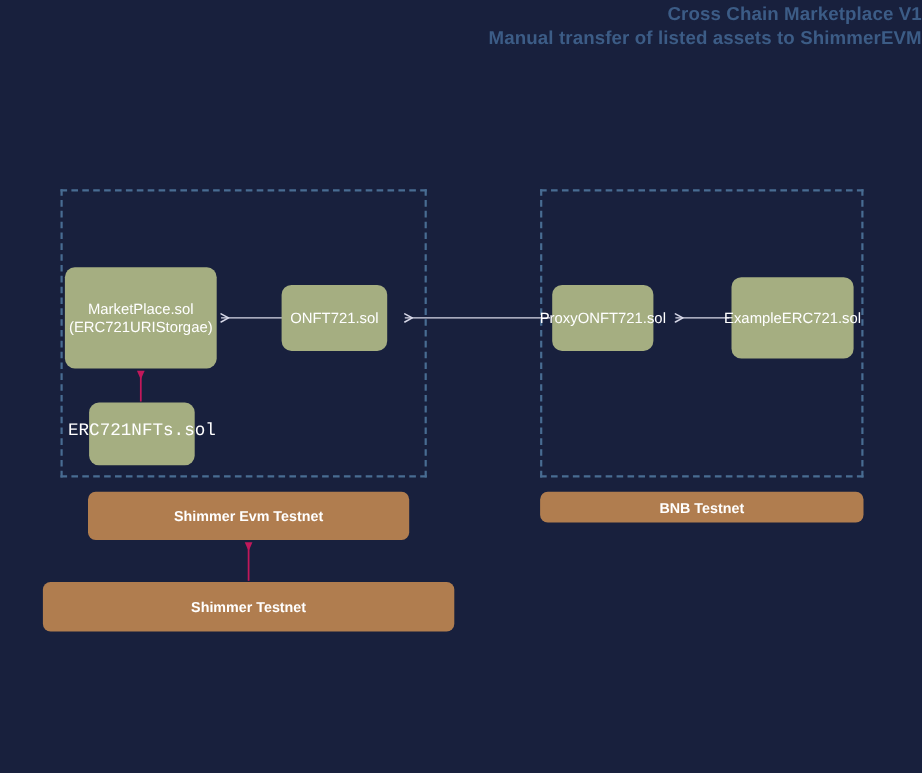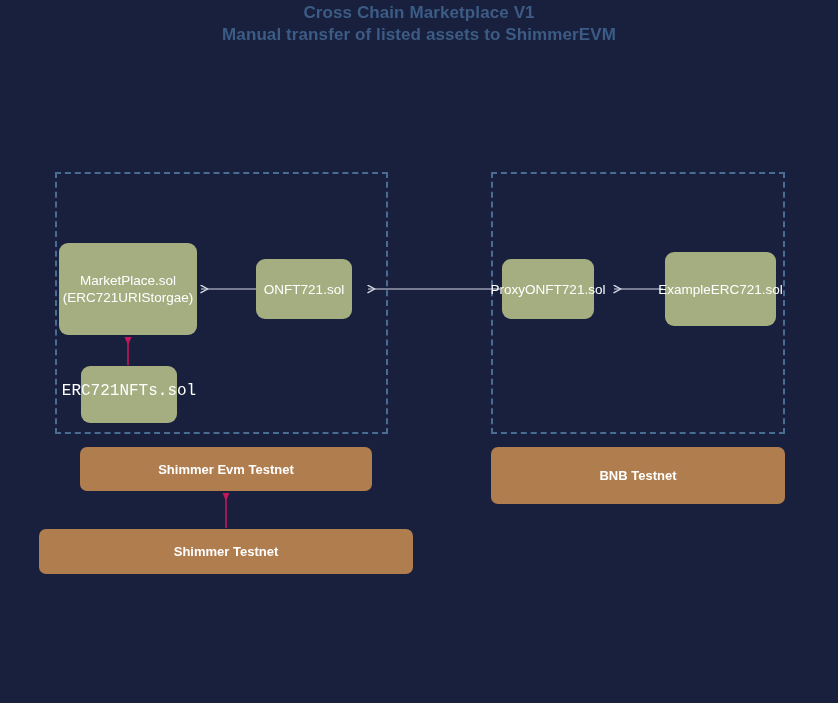--- a/index.html
+++ b/index.html
@@ -29,21 +29,21 @@
     width: 838px;
     text-align: center;
     color: #3c5c86;
     font-weight: bold;
     font-size: 17px;
     line-height: 22px;
     letter-spacing: 0.1px;
     padding-top: 2px;
     user-select: none;
   }
-  .title-line { display: block; }
+  .title-line { display: block; text-align: right; }
 
   
   .group-box {
     position: absolute;
     border: 2px dashed #486c92;
     box-sizing: border-box;
     background: transparent;
   }
   #group-shimmer { left: 55px;  top: 172px; width: 333px; height: 262px; }
   #group-bnb     { left: 491px; top: 172px; width: 294px; height: 262px; }
@@ -87,21 +87,21 @@
     color: #ffffff;
     font-weight: bold;
     font-size: 13px;
     display: flex;
     align-items: center;
     justify-content: center;
     text-align: center;
     z-index: 4;
   }
   #chain-shimmer-evm { left: 80px;  top: 447px; width: 292px; height: 44px; }
-  #chain-bnb         { left: 491px; top: 447px; width: 294px; height: 57px; }
+  #chain-bnb         { left: 491px; top: 447px; width: 294px; height: 28px; }
   #chain-shimmer     { left: 39px;  top: 529px; width: 374px; height: 45px; }
 
   
   #edges {
     position: absolute;
     left: 0; top: 0;
     width: 838px; height: 703px;
     z-index: 3;
     pointer-events: none;
   }

